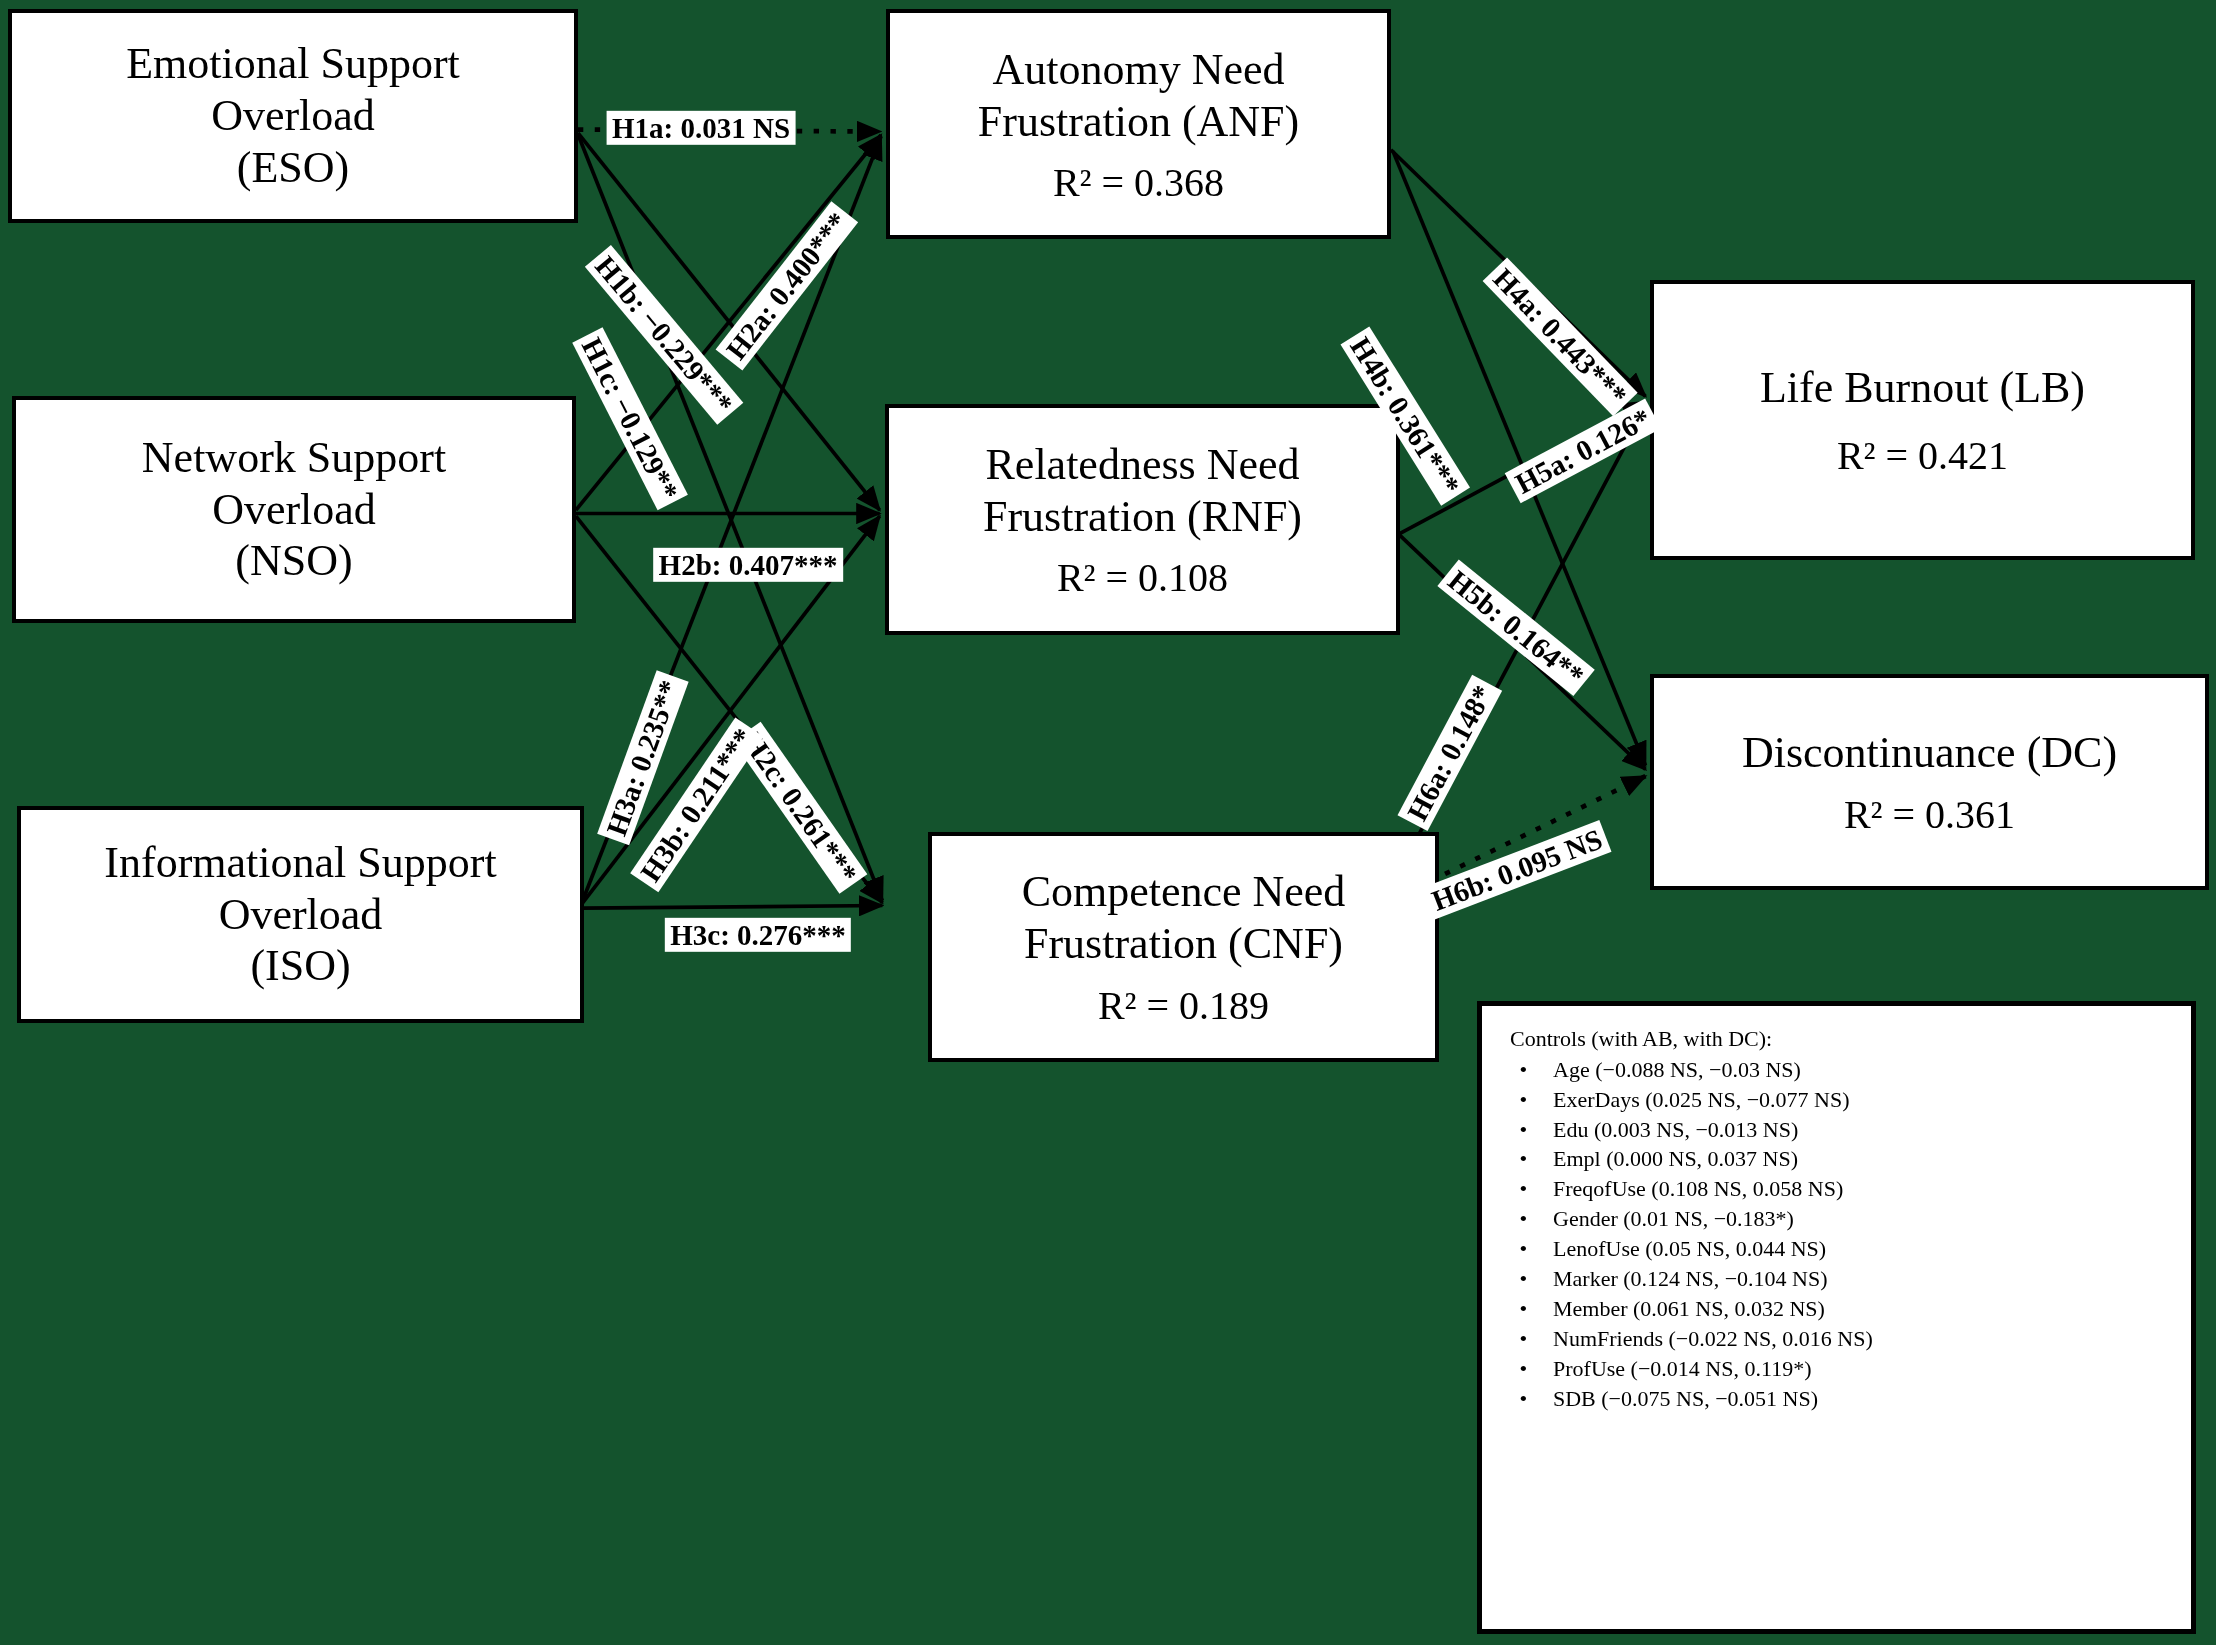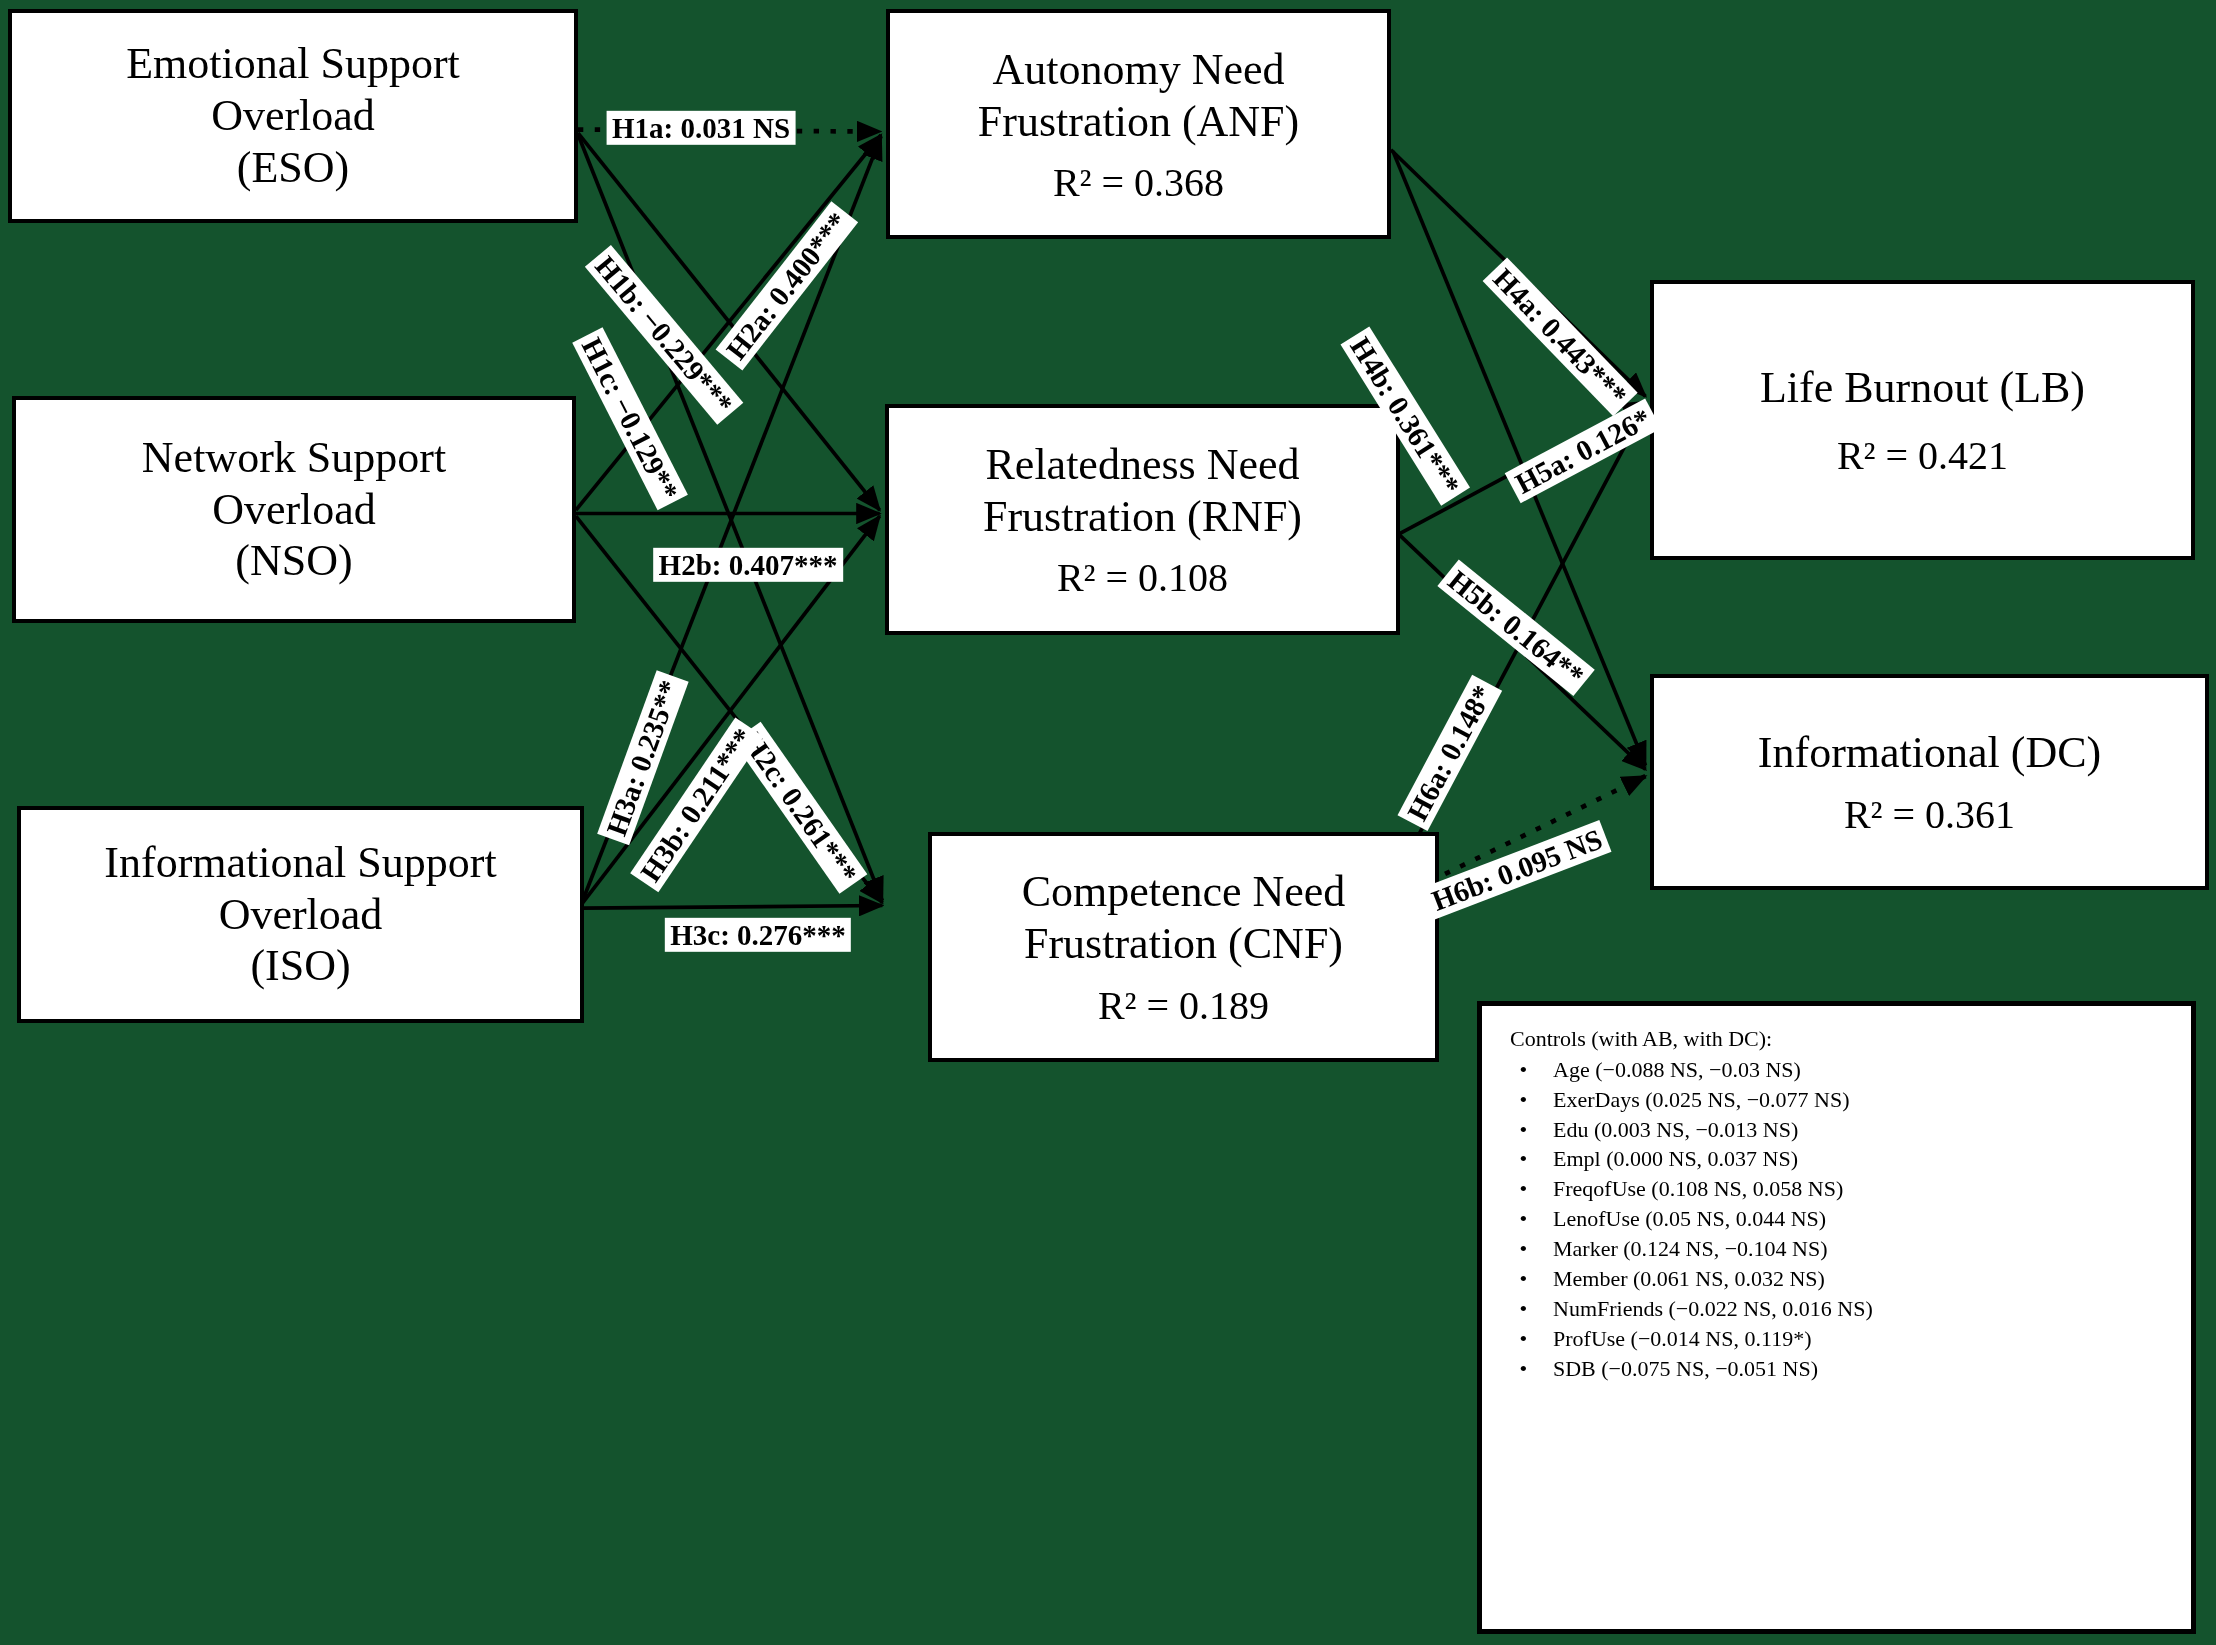--- a/index.html
+++ b/index.html
@@ -134,21 +134,21 @@
   <div class="cbox" id="box-cnf">
     <div class="cbox-title">Competence Need Frustration (CNF)</div>
     <div class="cbox-r2">R² = 0.189</div>
   </div>
 
   <div class="cbox" id="box-lb">
     <div class="cbox-title">Life Burnout (LB)</div>
     <div class="cbox-r2">R² = 0.421</div>
   </div>
   <div class="cbox" id="box-dc">
-    <div class="cbox-title">Informational (DC)</div>
+    <div class="cbox-title">Discontinuance (DC)</div>
     <div class="cbox-r2">R² = 0.361</div>
   </div>
 
   <div class="plabel" id="lbl-h1a">H1a: 0.031 NS</div>
   <div class="plabel" id="lbl-h1b">H1b: −0.229***</div>
   <div class="plabel" id="lbl-h1c">H1c: −0.129**</div>
   <div class="plabel" id="lbl-h2a">H2a: 0.400***</div>
   <div class="plabel" id="lbl-h2b">H2b: 0.407***</div>
   <div class="plabel" id="lbl-h2c">H2c: 0.261***</div>
   <div class="plabel" id="lbl-h3a">H3a: 0.235**</div>
@@ -162,20 +162,21 @@
   <div class="plabel" id="lbl-h6b">H6b: 0.095 NS</div>
 
   <div id="controls">
     <div id="controls-header">Controls (with AB, with DC):</div>
     <ul id="controls-list">
       <li>Age (−0.088 NS, −0.03 NS)</li>
       <li>ExerDays (0.025 NS, −0.077 NS)</li>
       <li>Edu (0.003 NS, −0.013 NS)</li>
       <li>Empl (0.000 NS, 0.037 NS)</li>
       <li>FreqofUse (0.108 NS, 0.058 NS)</li>
+      <li>Gender (0.01 NS, −0.183*)</li>
       <li>LenofUse (0.05 NS, 0.044 NS)</li>
       <li>Marker (0.124 NS, −0.104 NS)</li>
       <li>Member (0.061 NS, 0.032 NS)</li>
       <li>NumFriends (−0.022 NS, 0.016 NS)</li>
       <li>ProfUse (−0.014 NS, 0.119*)</li>
       <li>SDB (−0.075 NS, −0.051 NS)</li>
     </ul>
   </div>
 
 </div>

